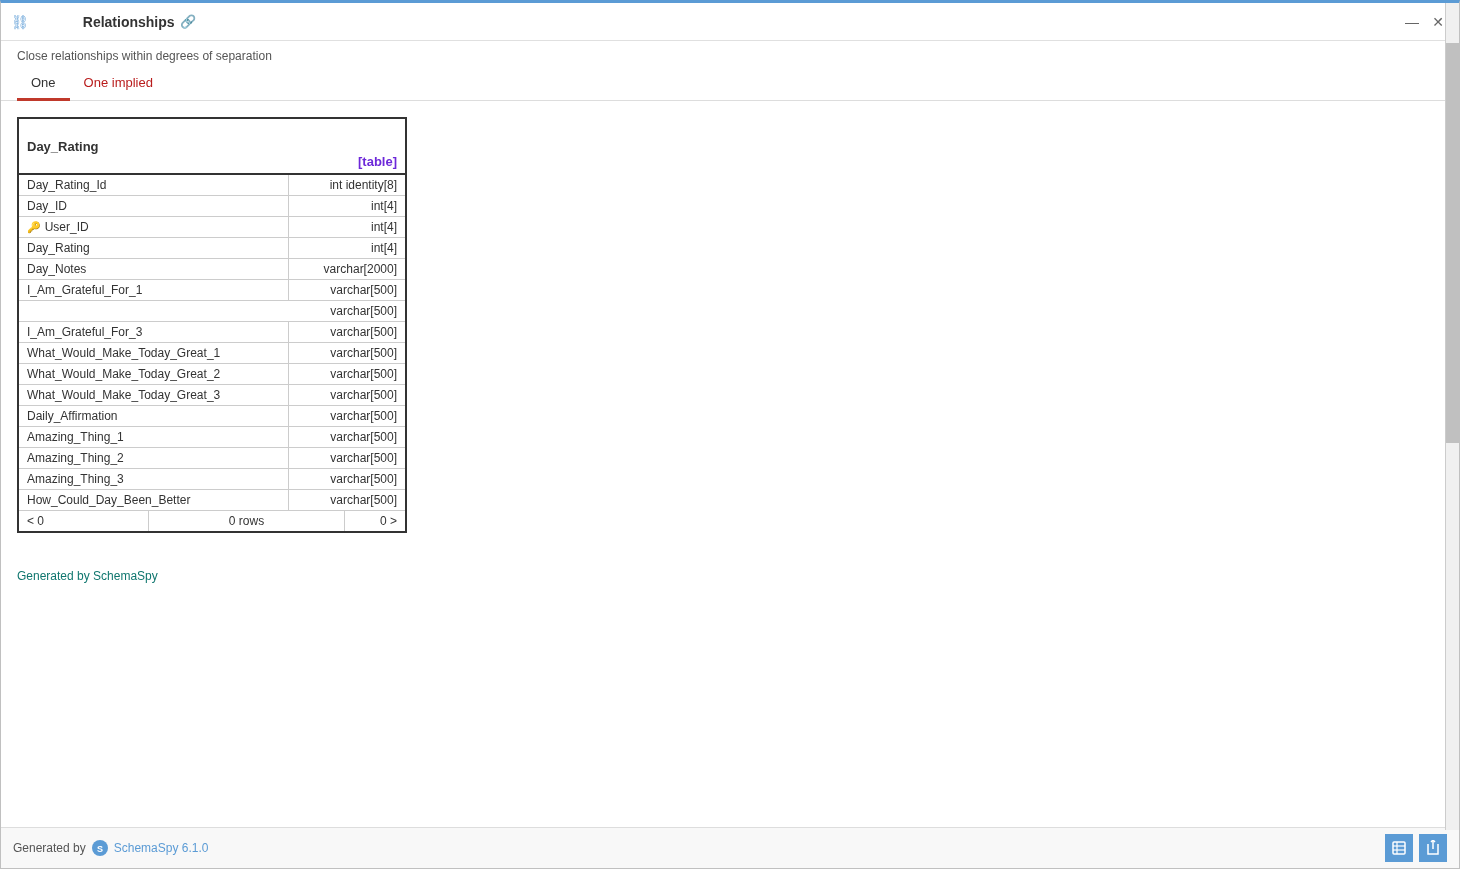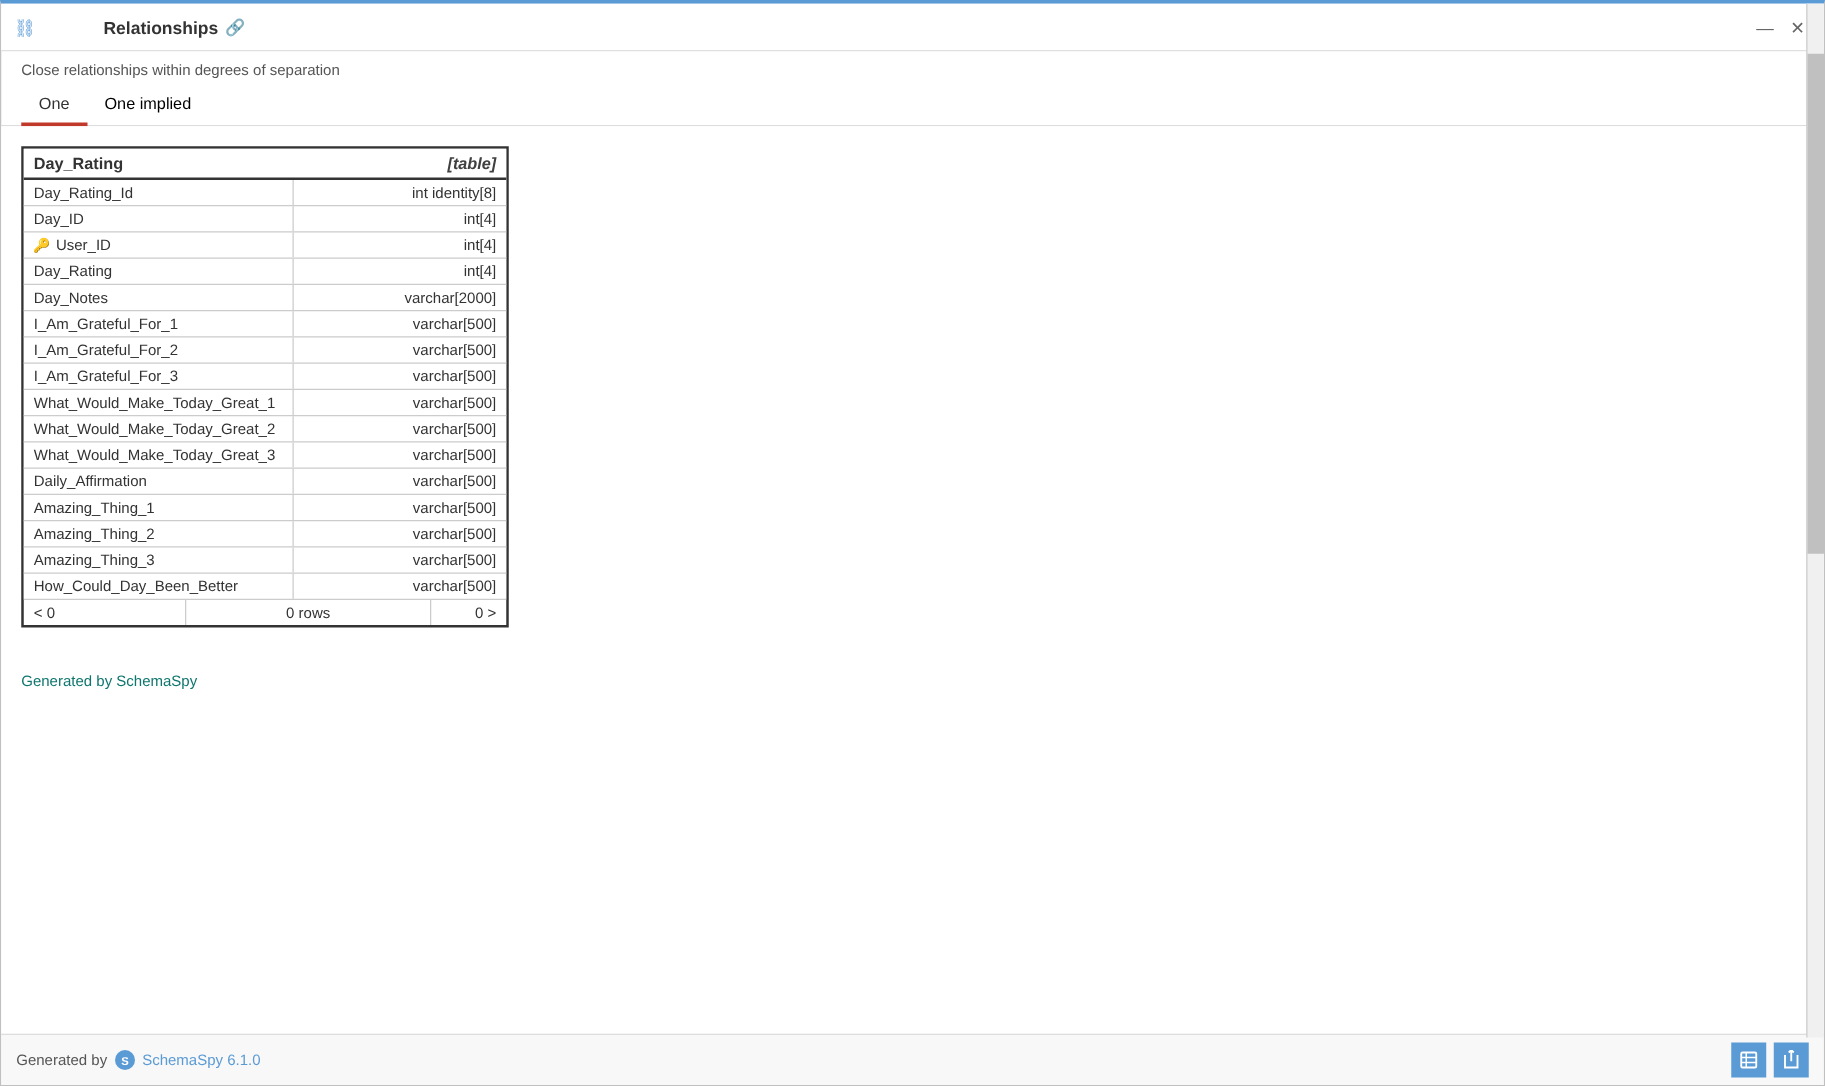--- a/index.html
+++ b/index.html
@@ -87,21 +87,21 @@
       display: flex;
       padding: 0 16px;
       border-bottom: 1px solid #ddd;
       gap: 0;
     }
 
     .tab {
       padding: 8px 14px;
       font-size: 13px;
       cursor: pointer;
-      color: #000000;
+      color: #b91c1c;
       border-bottom: 3px solid transparent;
       margin-bottom: -1px;
     }
 
     .tab.active {
       color: #333;
       border-bottom: 3px solid #c0392b;
       font-weight: 400;
     }
 
@@ -127,40 +127,40 @@
       border-bottom: 2px solid #333;
       font-weight: bold;
       font-size: 13px;
     }
 
     .table-header-name {
       font-weight: bold;
     }
 
     .table-header-type {
-      font-style: italic;
-      color: #404040;
+      color: #6d28d9;
+      margin-top: 31px;
     }
 
     .table-body {
       background: #fff;
     }
 
     .table-row {
       display: flex;
       border-bottom: 1px solid #ccc;
       font-size: 12px;
     }
 
     .table-row:last-child {
       border-bottom: none;
     }
 
     .col-name {
-      width: 216px;
+      width: 270px;
       padding: 3px 8px;
       border-right: 1px solid #ccc;
       display: flex;
       align-items: center;
       gap: 4px;
     }
 
     .col-type {
       flex: 1;
       padding: 3px 8px;
@@ -353,23 +353,20 @@
         <div class="table-row">
           <div class="col-name">
             <span>I_Am_Grateful_For_1</span>
           </div>
           <div class="col-type">
             <span>varchar[500]</span>
           </div>
         </div>
 
         <div class="table-row">
-          <div class="col-name">
-            <span>I_Am_Grateful_For_2</span>
-          </div>
           <div class="col-type">
             <span>varchar[500]</span>
           </div>
         </div>
 
         <div class="table-row">
           <div class="col-name">
             <span>I_Am_Grateful_For_3</span>
           </div>
           <div class="col-type">

